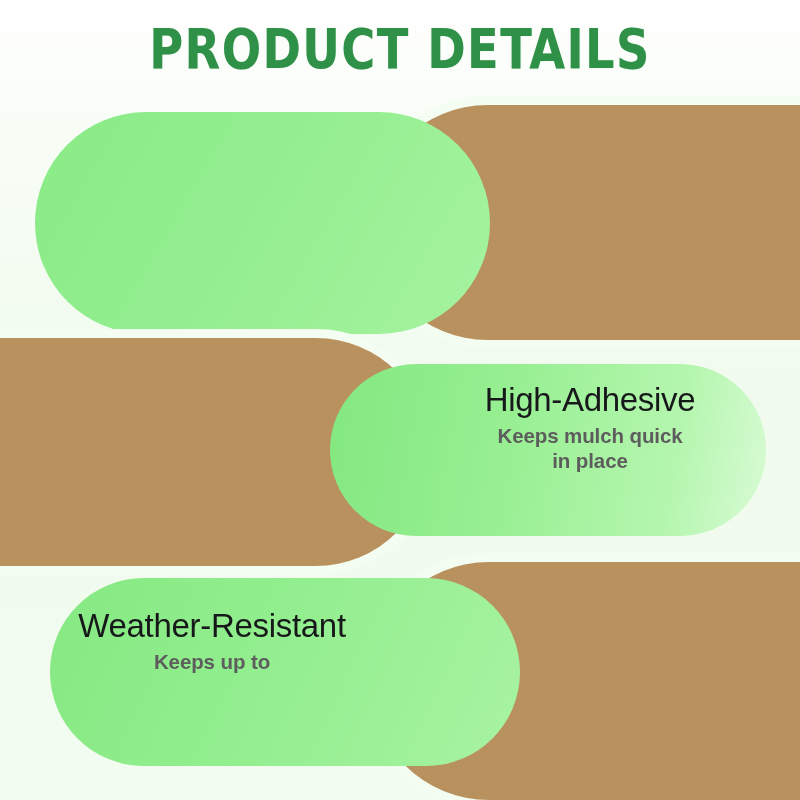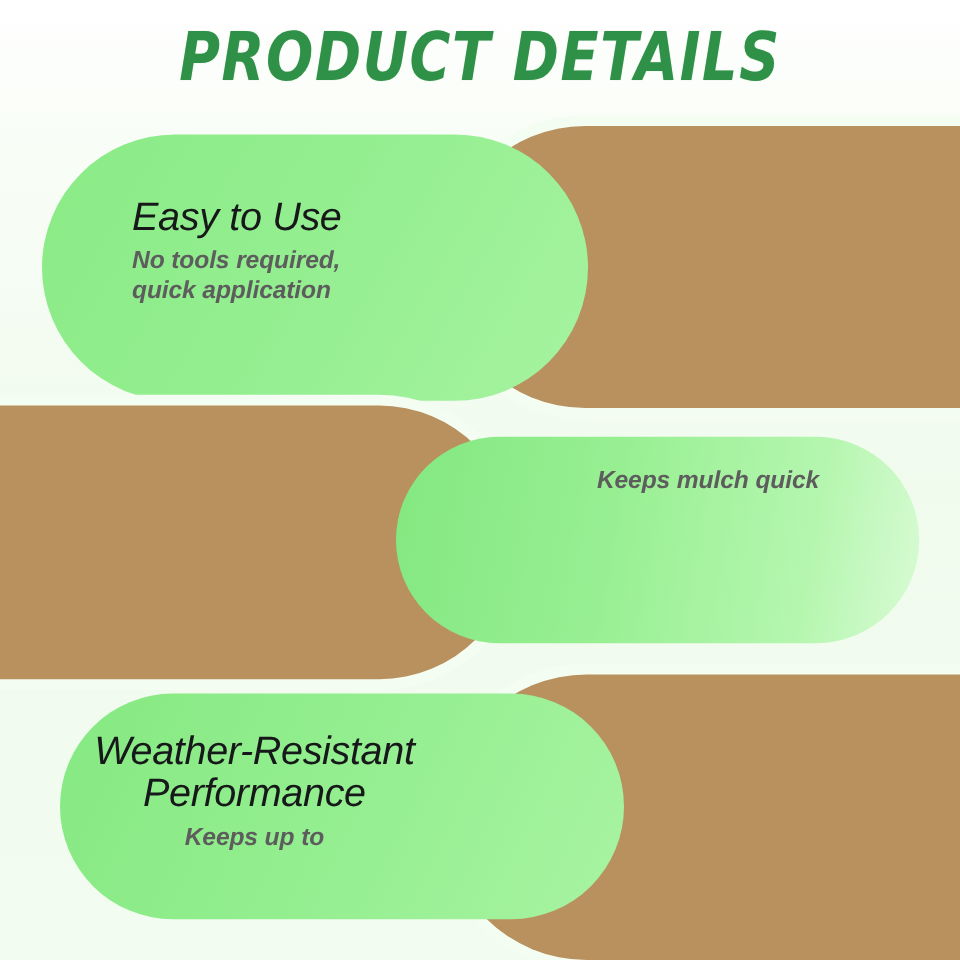--- a/index.html
+++ b/index.html
@@ -12,21 +12,20 @@
   body {
     font-family:"Liberation Sans", sans-serif;
     background:#fbfefb;
     position:relative;
   }
 
   
   .page {
     position:absolute; inset:0;
     background:linear-gradient(180deg,#ffffff 0%, #f9fdf7 14%, #f0fbee 50%, #f2fcf0 100%);
-    font-style:italic;
   }
 
   
   .header {
     position:absolute;
     left:0; right:0; top:20px;
     text-align:center;
   }
   .header-title {
     font-family:"DejaVu Sans Condensed","Liberation Sans Narrow","Liberation Sans", sans-serif;
@@ -379,50 +378,45 @@
       <div class="bottle-neck"></div>
       <div class="nozzle-cap"></div>
       <div class="nozzle-tip"></div>
       <div class="glove"></div>
       <div class="glove-2"></div>
     </div>
     <div class="photo photo-1 photo-ring"></div>
 
     <div class="pill pill-1"></div>
 
-    <div class="txt txt-1">
-      <div class="card-title">Easy to Use</div>
-      <div class="card-sub">
-        <div>No tools required,</div>
-        <div>quick application</div>
-      </div>
-    </div>
   </div>
 
   <div class="band band-2">
 
     <div class="photo photo-2">
       <div class="gravel-bg"></div>
       <div class="gravel-tex"></div>
       <div class="gravel-shade"></div>
       <div class="deck-plank"></div>
       <div class="deck-plank-2"></div>
       <div class="blue-bit"></div>
       <div class="plant-2"></div>
       <div class="plant-1"></div>
     </div>
     <div class="photo photo-2 photo-ring"></div>
 
     <div class="pill pill-2"></div>
 
     <div class="txt txt-2">
       <div class="card-title">
+        <div>High-Adhesive</div>
       </div>
       <div class="card-sub">
         <div>Keeps mulch quick</div>
+        <div>in place</div>
       </div>
     </div>
   </div>
 
   <div class="band band-3">
 
     <div class="photo photo-3">
       <div class="stone-bg"></div>
       <div class="stone-tex"></div>
       <div class="slab slab-a"></div>
@@ -445,21 +439,20 @@
       <div class="wand-spray"></div>
       <div class="wand-2"></div>
     </div>
     <div class="photo photo-3 photo-ring"></div>
 
     <div class="pill pill-3"></div>
 
     <div class="txt txt-3">
       <div class="card-title">
         <div>Weather-Resistant</div>
-        <div>Performance</div>
       </div>
       <div class="card-sub">
         <div>Keeps up to</div>
       </div>
     </div>
   </div>
 
 </div>
 
 </body></html>

